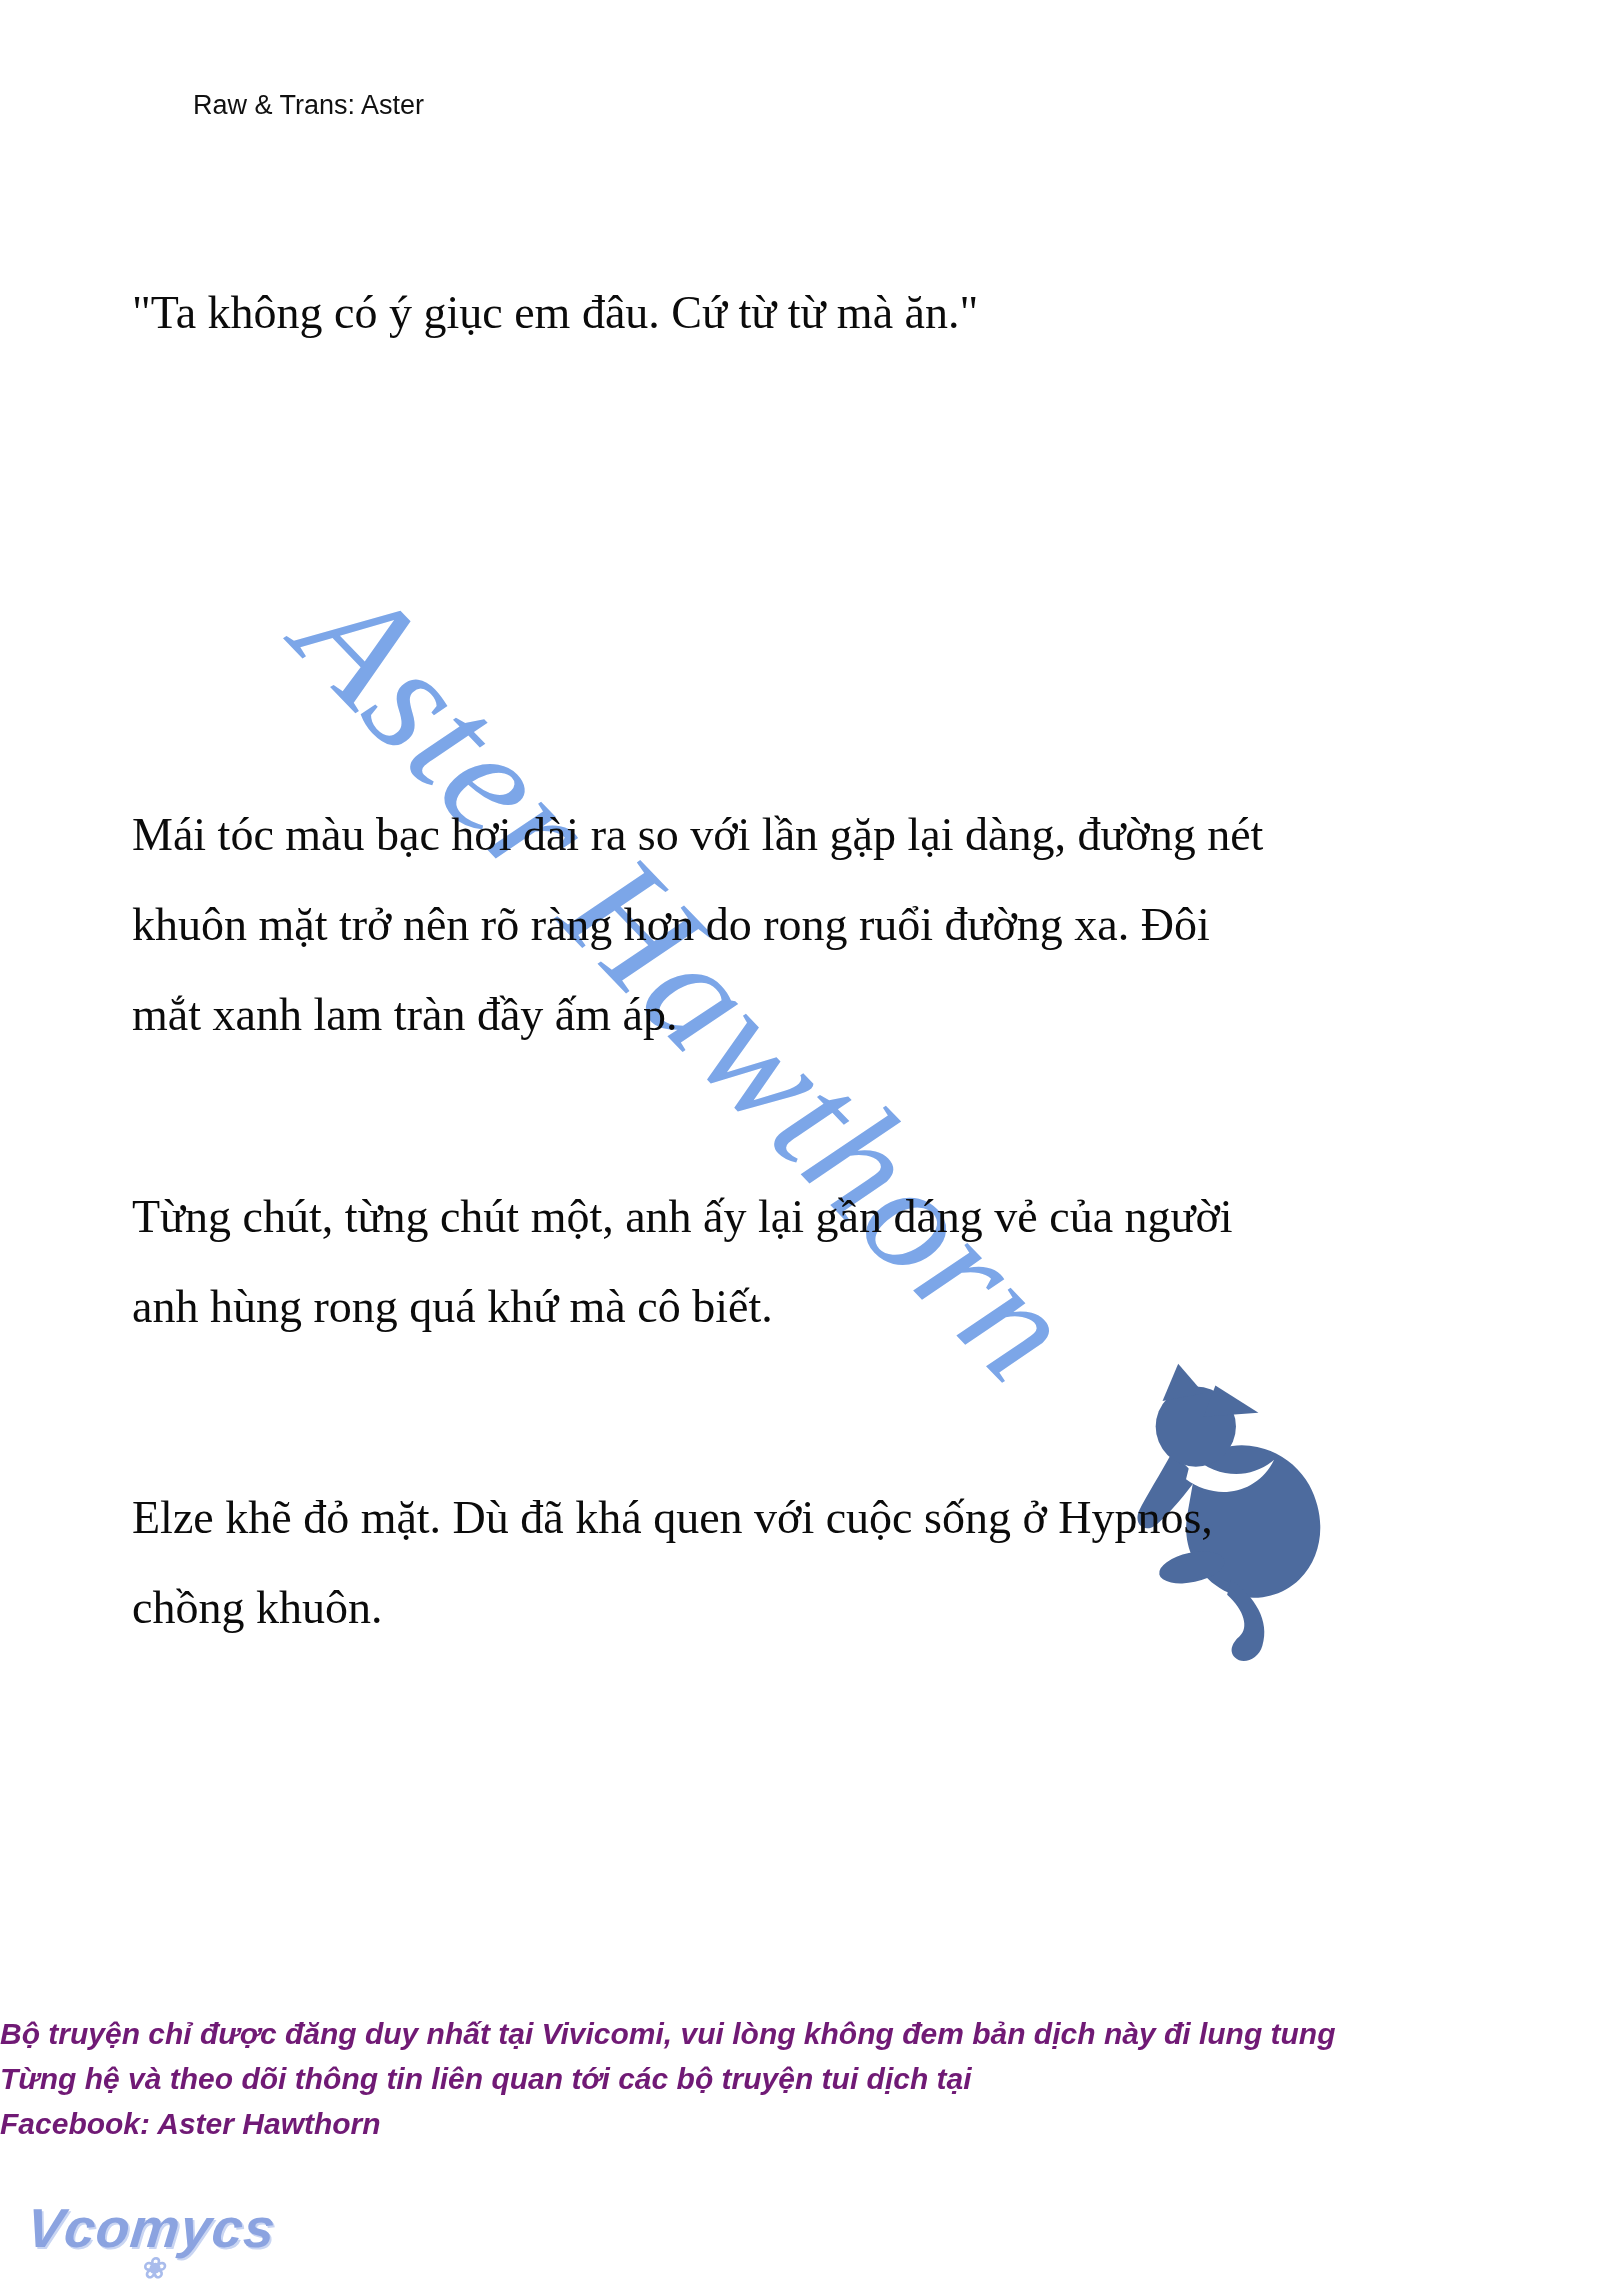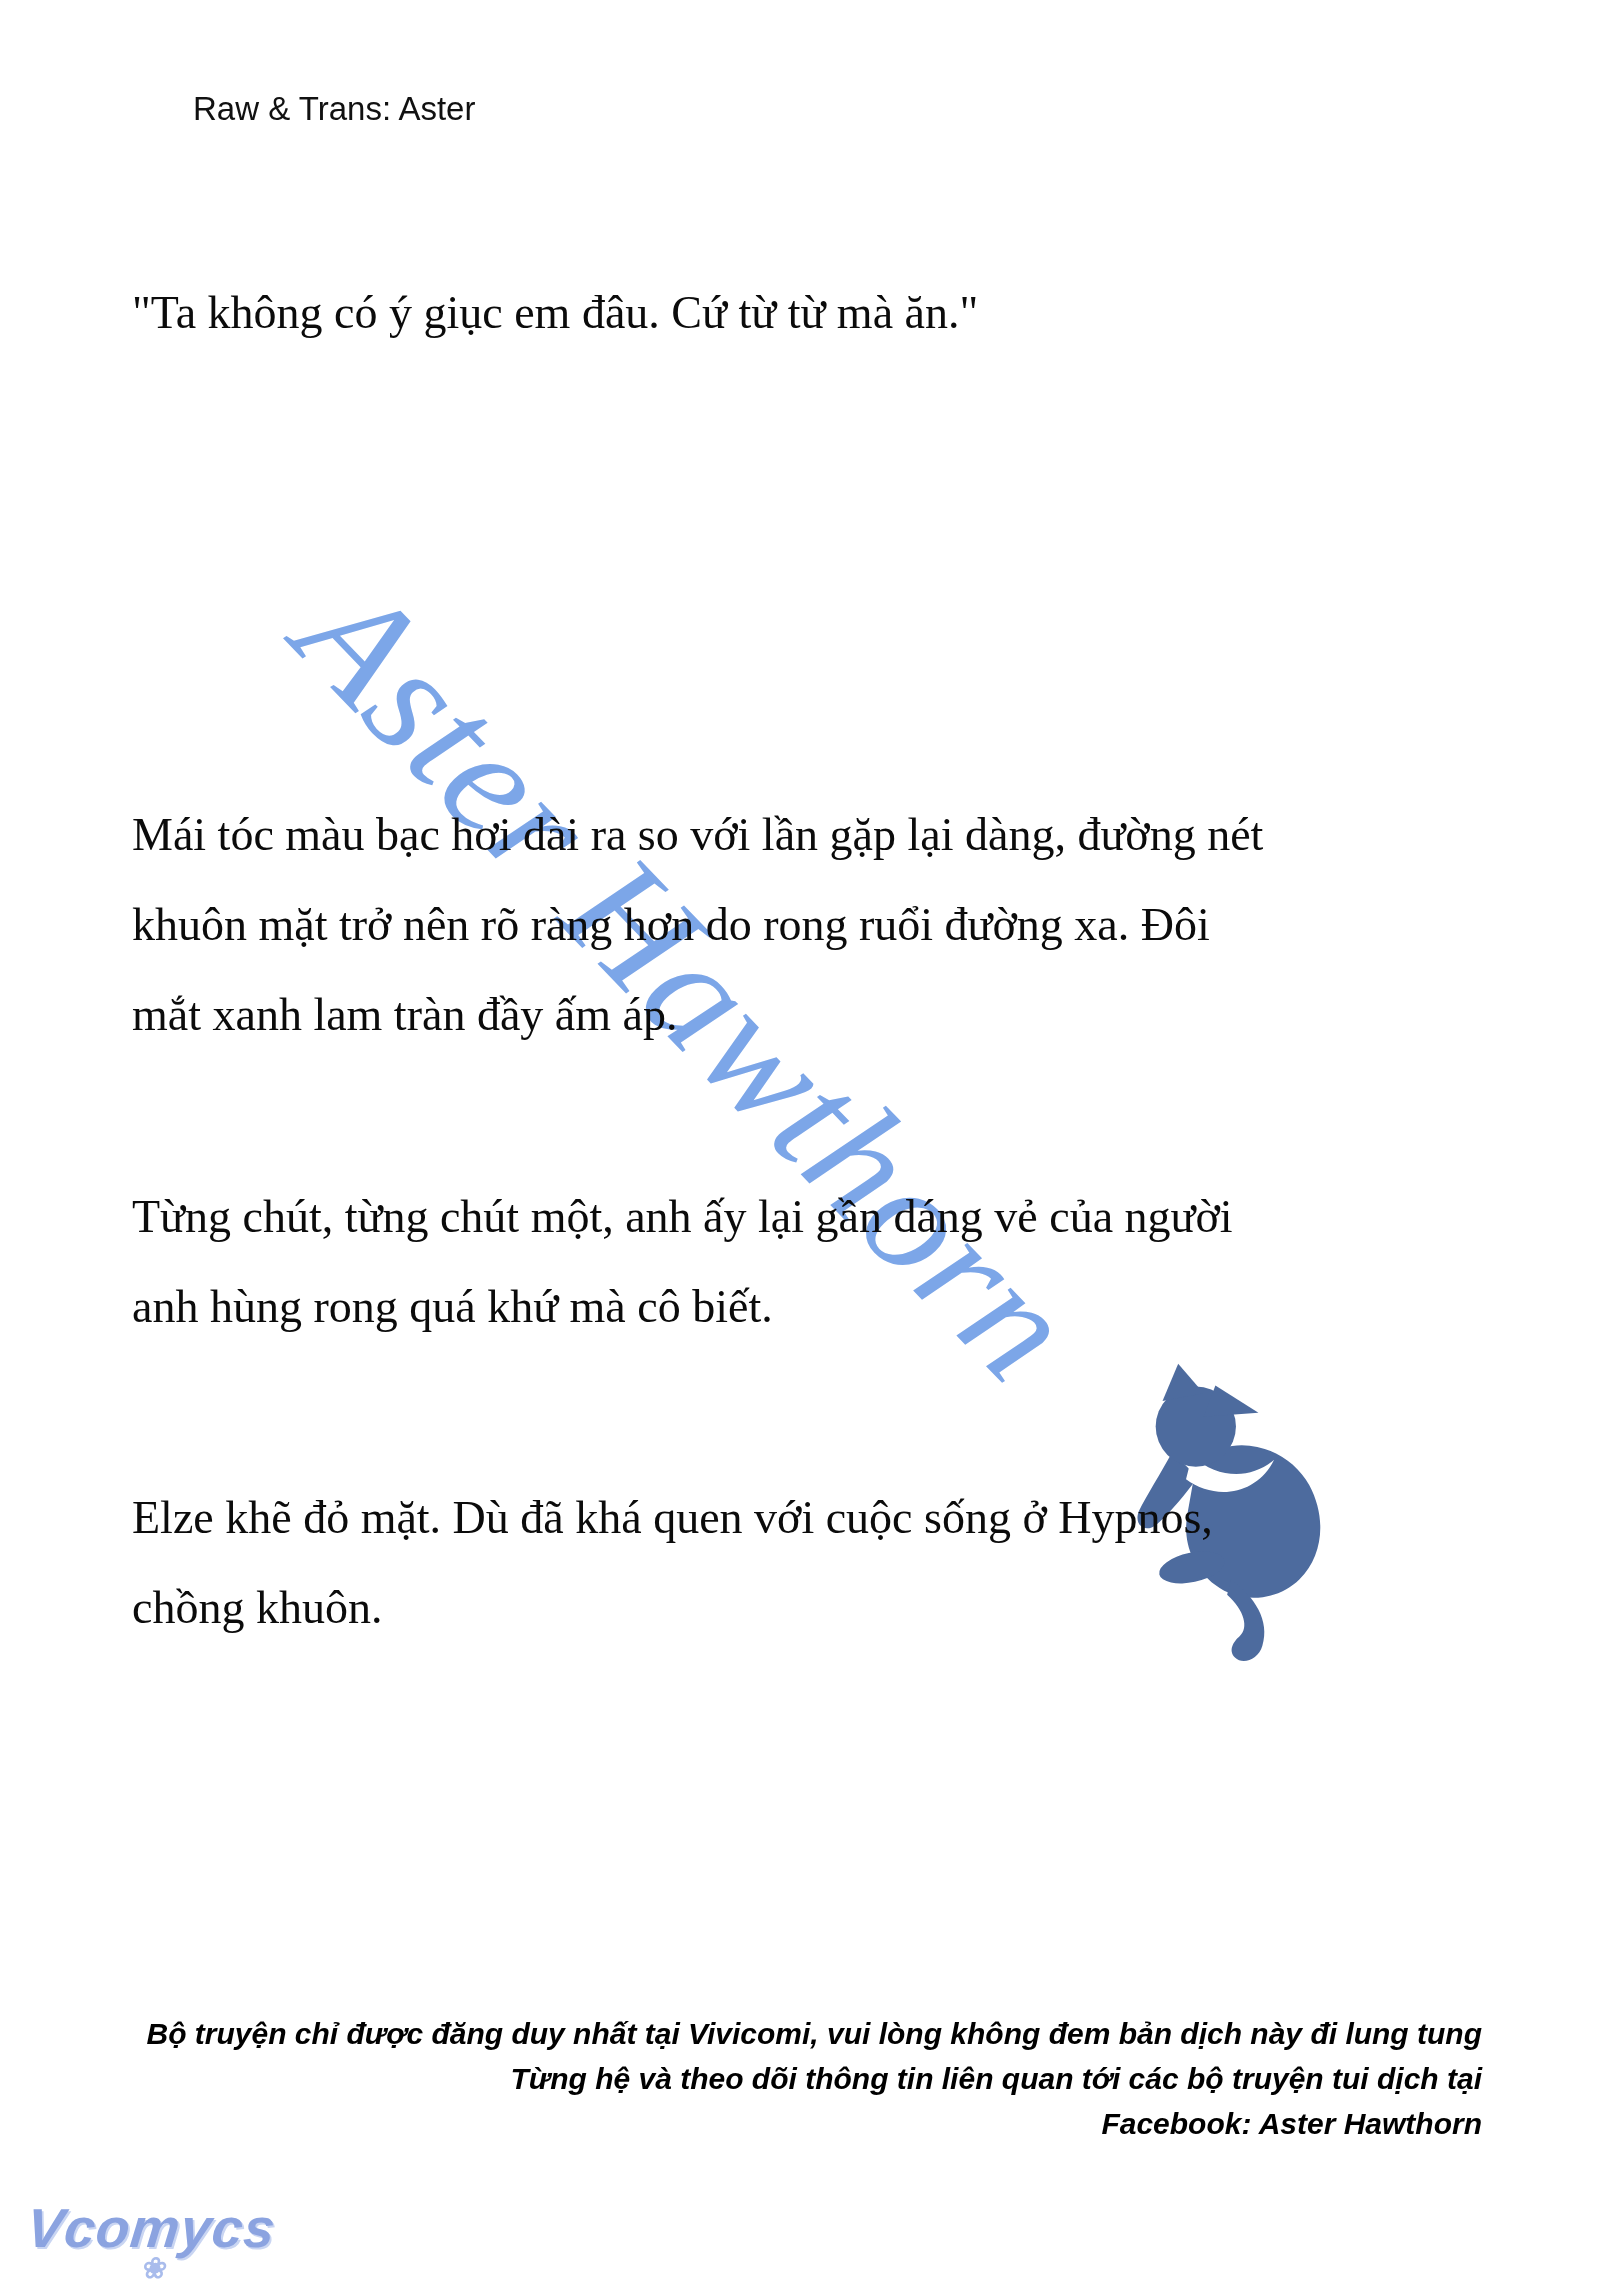--- a/index.html
+++ b/index.html
@@ -2,42 +2,42 @@
 <html><head>
 <meta charset="utf-8">
 <style>
   html,body{margin:0;padding:0;background:#ffffff;}
   .page{
     position:relative;width:1621px;height:2293px;background:#ffffff;
     overflow:hidden;font-family:"Liberation Serif",serif;
   }
   .credit{
     position:absolute;left:193px;top:90px;
-    font-family:"Liberation Sans",sans-serif;font-size:33px;color:#111111;
+    font-family:"Liberation Sans",sans-serif;font-size:27px;color:#111111;
     white-space:nowrap;z-index:3;
   }
   .watermark{
     position:absolute;left:59px;top:863px;width:1255px;height:235px;
     line-height:235px;text-align:center;white-space:nowrap;
     transform:rotate(46deg);
     font-family:"Liberation Serif",serif;font-style:italic;
     font-size:157px;letter-spacing:2px;color:#7ca6e8;
     z-index:1;
   }
   .cat{position:absolute;left:1135px;top:1358px;width:196px;height:323px;z-index:1;}
   .para{
     position:absolute;left:132px;margin:0;
     font-size:46px;line-height:90px;color:#0b0b0b;z-index:2;
   }
   .para .line{display:block;white-space:nowrap;}
   .p1{top:268px}.p2{top:493px}.p3{top:790px}.p4{top:1172px}.p5{top:1473px}
   .footer{
-    position:absolute;left:0;top:2011px;width:1482px;text-align:right;
+    position:absolute;left:0;top:2011px;width:1482px;text-align:left;
     font-family:"Liberation Sans",sans-serif;font-style:italic;font-weight:bold;
-    font-size:30px;line-height:45px;color:#000000;z-index:2;
+    font-size:30px;line-height:45px;color:#701a75;z-index:2;
   }
   .footer .line{display:block;white-space:nowrap;}
   .logo{
     position:absolute;left:27.4px;top:2196px;z-index:2;
     font-family:"Liberation Sans",sans-serif;font-style:italic;font-weight:bold;
     font-size:55px;letter-spacing:1px;color:#8ba3e0;
     text-shadow:2px 2px 0 #c9d5f2;transform:skewX(-6deg);
     white-space:nowrap;
   }
   .logo .logo-text::first-letter{font-size:1.35em;}

